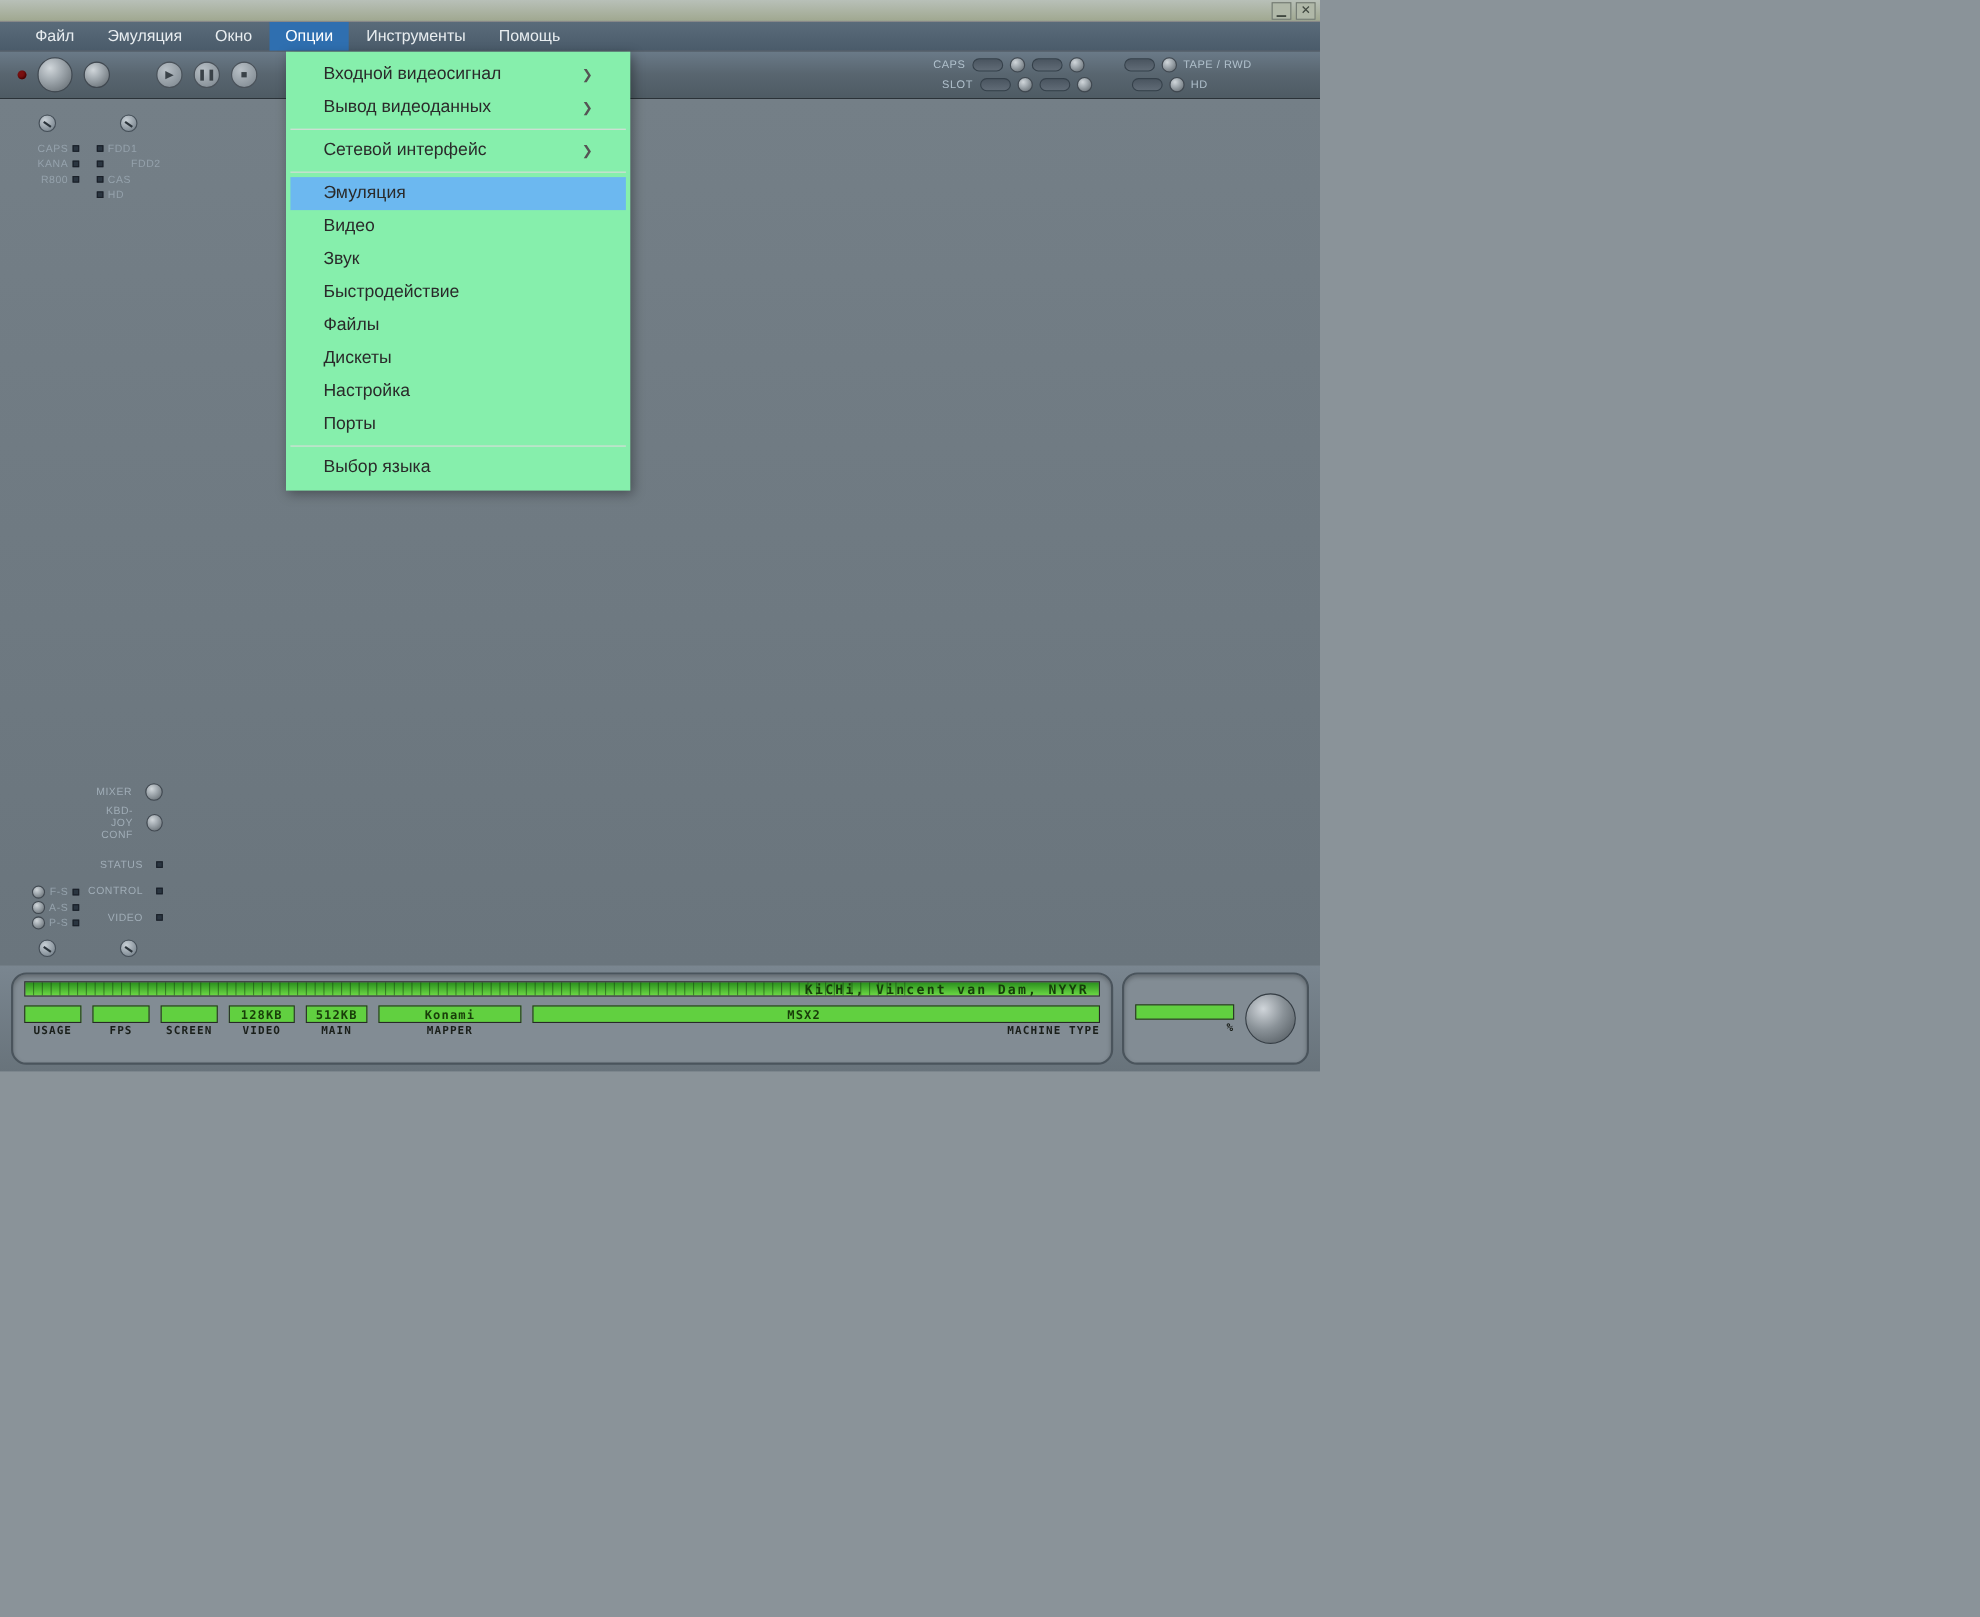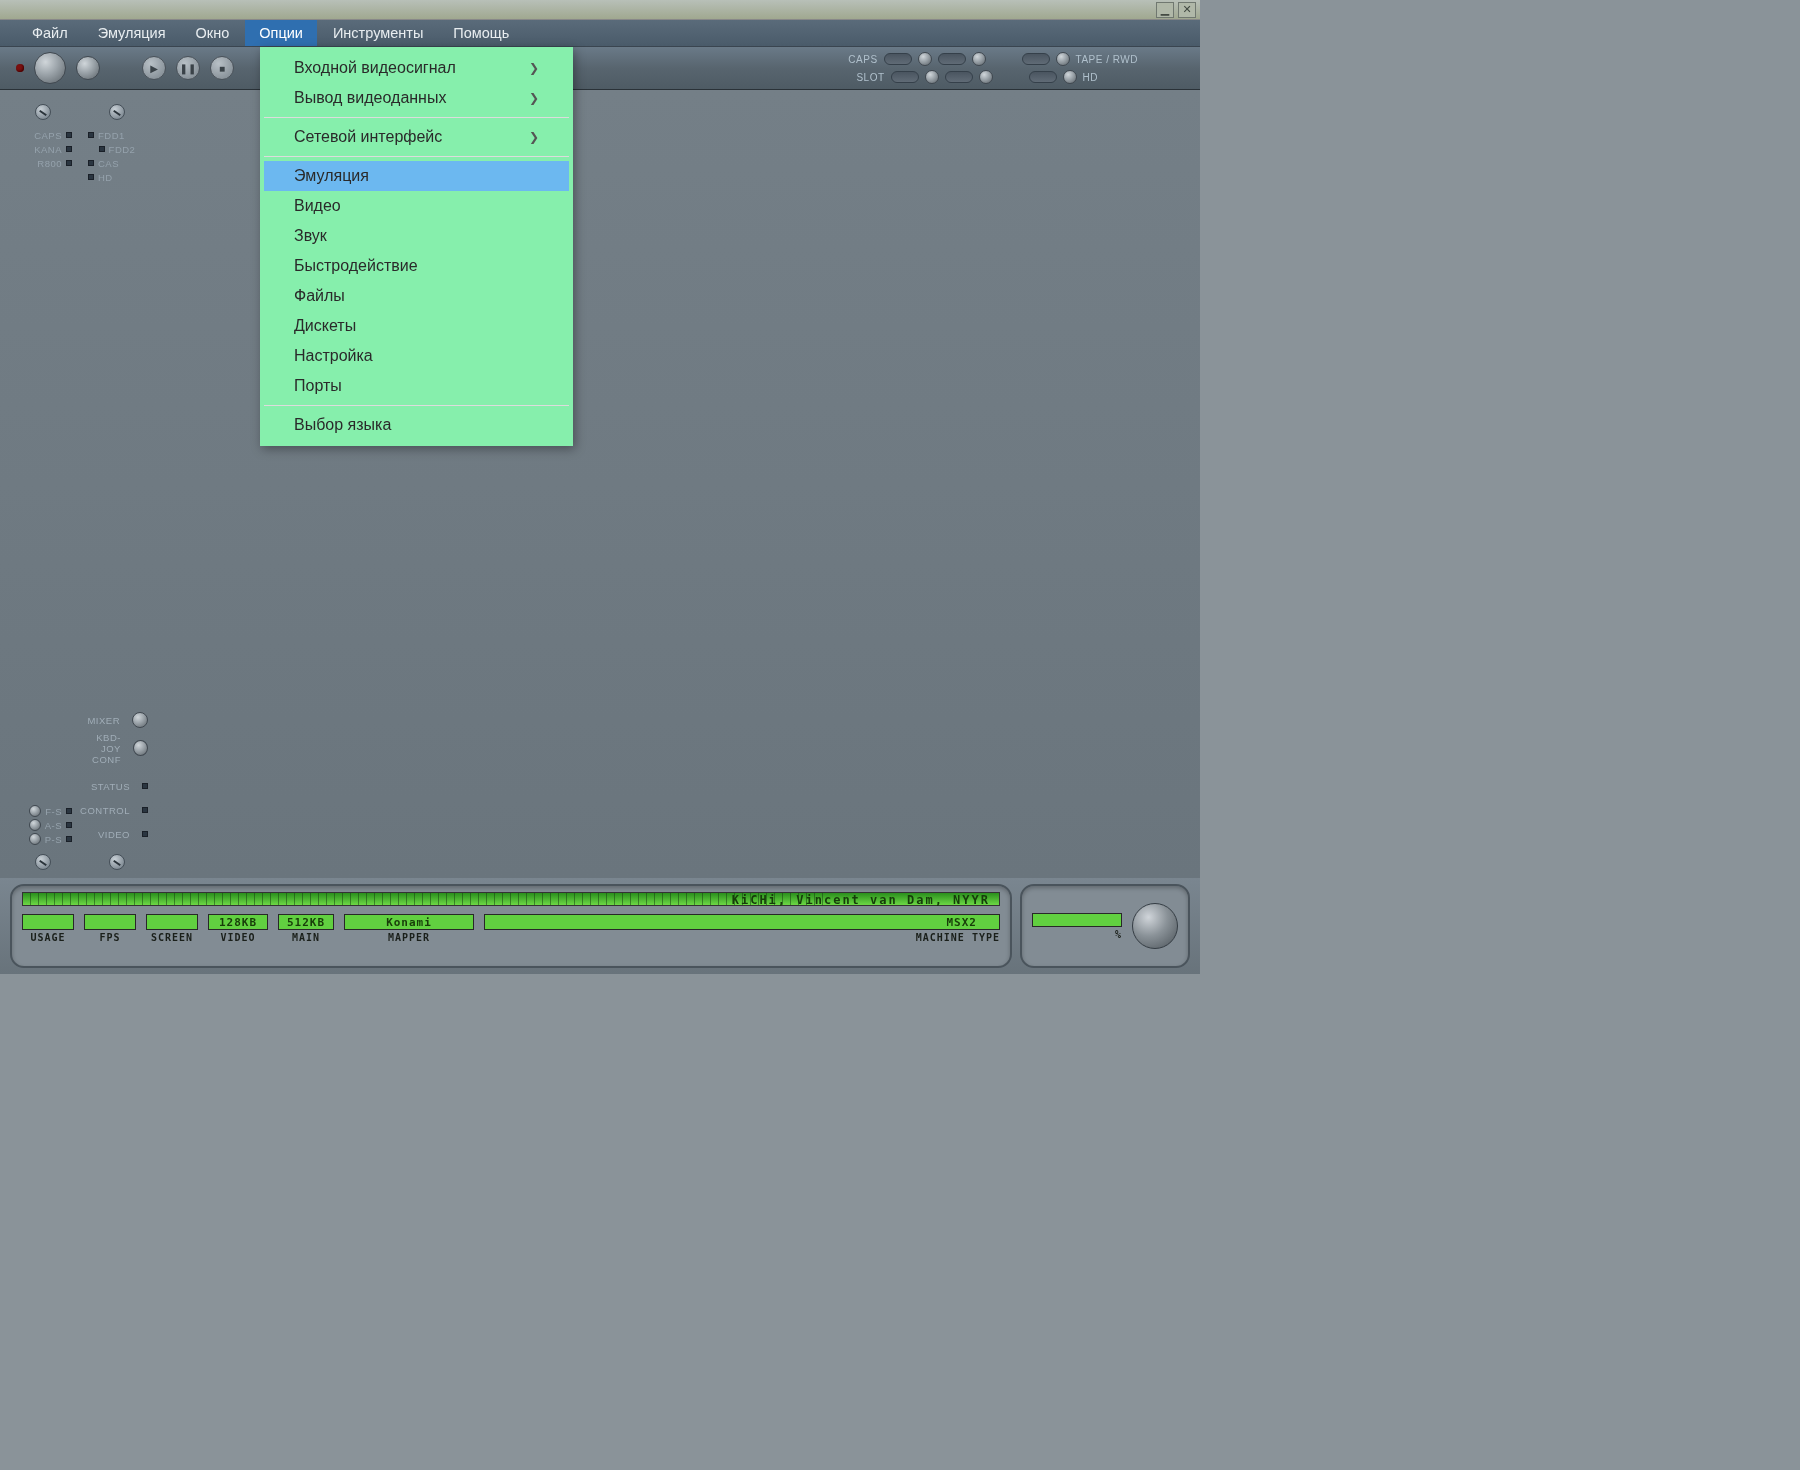--- a/index.html
+++ b/index.html
@@ -336,21 +336,21 @@
     <div class="screw" style="margin:8px auto 0"></div>
   </div>
 
 
   <div class="right-rail">
     <div class="screw" style="margin:0 auto 8px"></div>
     <div class="rail-lbl" style="justify-content:flex-start">
         <span class="rail-led"></span>
         <span>FDD1</span>
       </div>
-    <div class="rail-lbl" style="justify-content:center">
+    <div class="rail-lbl" style="justify-content:space-between">
         <span class="rail-led"></span>
         <span>FDD2</span>
       </div>
     <div class="rail-lbl" style="justify-content:flex-start">
         <span class="rail-led"></span>
         <span>CAS</span>
       </div>
     <div class="rail-lbl" style="justify-content:flex-start">
         <span class="rail-led"></span>
         <span>HD</span>
@@ -513,21 +513,21 @@
           </div>
         <span class="stat-label">MAIN</span>
       </div>
       <div class="stat-col">
         <div class="lcd-cell" style="width:130px">
             <span>Konami</span>
           </div>
         <span class="stat-label">MAPPER</span>
       </div>
       <div class="stat-col" style="flex:1">
-        <div class="lcd-cell" style="width:100%;justify-content:flex-end;padding-right:22px">
+        <div class="lcd-cell" style="width:100%;justify-content:center;padding-right:22px">
             <span>MSX2</span>
           </div>
         <span class="stat-label" style="align-self:flex-end">MACHINE TYPE</span>
       </div>
     </div>
   </div>
   <div class="status-frame" style="width:170px;flex-direction:row;align-items:center;gap:10px;">
     <div style="flex:1;display:flex;flex-direction:column;gap:2px;">
       <div class="lcd-cell" style="height:14px;width:100%"></div>
       <span class="stat-label" style="align-self:flex-end">%</span>

